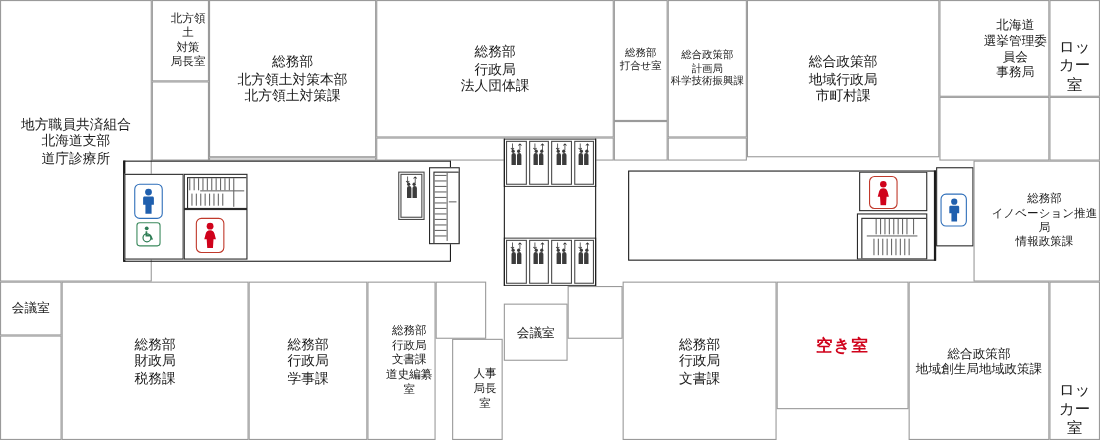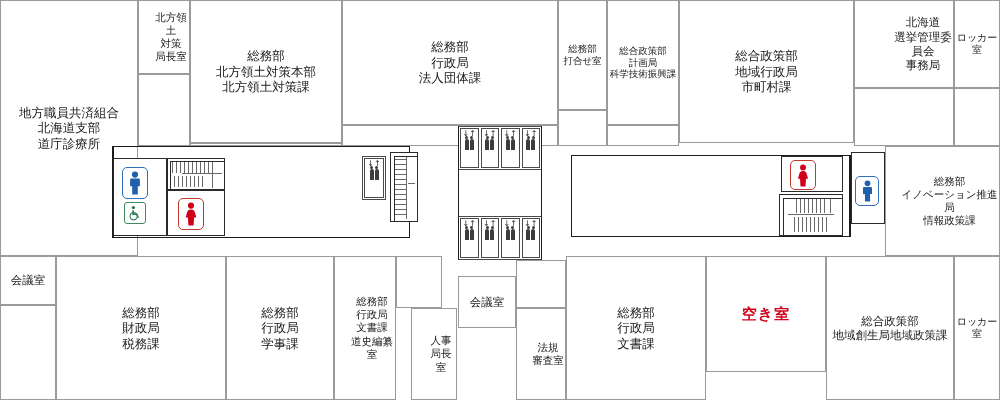--- a/index.html
+++ b/index.html
@@ -21,21 +21,21 @@
     text-align:center;
     color:#1a1a1a;
     line-height:1.25;
     background:transparent;
   }
   .room .lbl{display:block;padding:0 1px;}
   .fs12{font-size:12.5px;}
   .fs11{font-size:11.5px;}
   .fs10{font-size:10.5px;padding-left:14px;}
   .fs9{font-size:9.5px;}
-  .fs8{font-size:10px;}
+  .fs8{font-size:14px;align-items:flex-end;}
   .vacant{color:#d0021b;font-weight:bold;font-size:15px;letter-spacing:1px;}
   .thin{border:1px solid #9a9a9a;}
   
   .corridor{
     position:absolute;
     box-sizing:border-box;
     border:1.6px solid #1c1c1c;
     background:transparent;
   }
   .cline{
@@ -354,23 +354,20 @@
   <div class="room thin fs10" style="left:411px;top:308px;width:46px;height:92px;">
     <span class="lbl">人事<br>局長室</span>
   </div>
   <div class="room thin" style="left:396px;top:256px;width:46px;height:52px;"></div>
 
   <div class="room thin fs11" style="left:458px;top:276px;width:58px;height:52px;">
     <span class="lbl">会議室</span>
   </div>
 
 
-  <div class="room thin fs10" style="left:516px;top:308px;width:50px;height:92px;">
-    <span class="lbl">法規<br>審査室</span>
-  </div>
   <div class="room thin" style="left:516px;top:260px;width:50px;height:48px;"></div>
 
   <div class="room thin fs12" style="left:566px;top:256px;width:140px;height:144px;">
     <span class="lbl">総務部<br>行政局<br>文書課</span>
   </div>
 
   <div class="room thin" style="left:706px;top:256px;width:120px;height:116px;">
     <span class="lbl vacant">空き室</span>
   </div>
 

